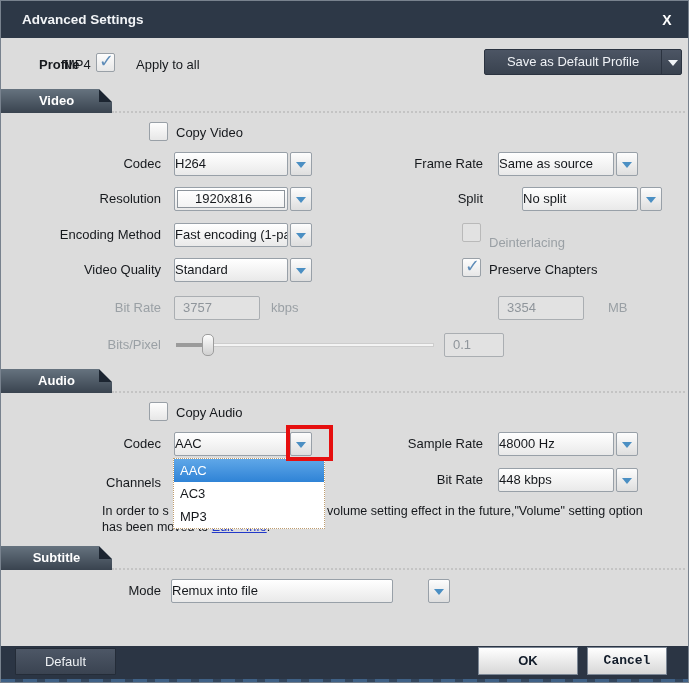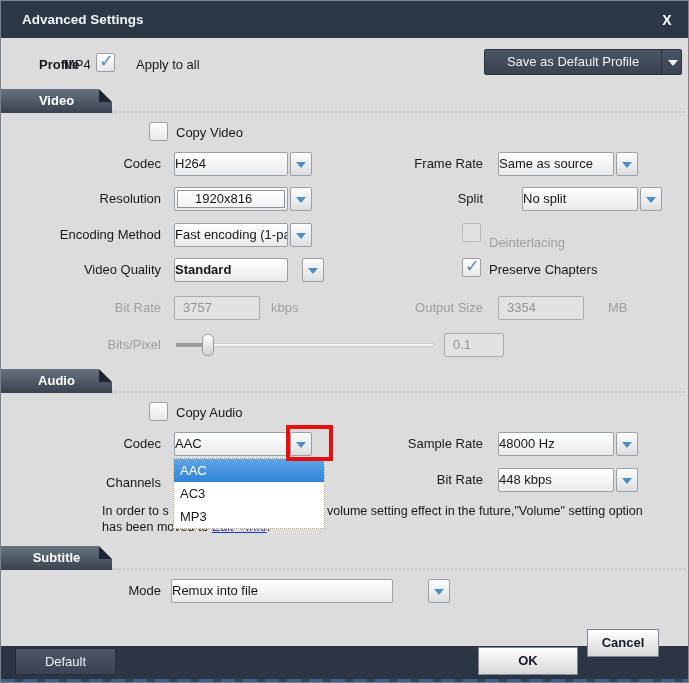--- a/index.html
+++ b/index.html
@@ -130,21 +130,21 @@
 
   <div class="abs lbl r" style="left:20px;top:226px;width:140px;">Encoding Method</div>
   <div class="abs combo" style="left:173px;top:222px;width:138px;">
     <div class="cfield" style="width:114px;">Fast encoding (1-pas</div>
     <div class="carrow">
         <span class="tri"></span>
       </div>
   </div>
 
   <div class="abs lbl r" style="left:20px;top:261px;width:140px;">Video Quality</div>
-  <div class="abs combo" style="left:173px;top:257px;width:150px;font-weight:bold;">
+  <div class="abs combo" style="left:173px;top:257px;width:138px;">
     <div class="cfield" style="width:114px;">Standard</div>
     <div class="carrow">
         <span class="tri"></span>
       </div>
   </div>
 
   <div class="abs lbl r dis" style="left:20px;top:299px;width:140px;">Bit Rate</div>
   <div class="abs tinput" style="left:173px;top:295px;width:86px;">3757</div>
   <div class="abs lbl dis" style="left:270px;top:299px;">kbps</div>
 
@@ -169,21 +169,20 @@
         <span class="tri"></span>
       </div>
   </div>
 
   <div class="abs cb disabled" style="left:461px;top:222px;"></div>
   <div class="abs lbl dis" style="left:488px;top:226px;margin-top:8px;">Deinterlacing</div>
 
   <div class="abs cb checked" style="left:461px;top:257px;"></div>
   <div class="abs lbl" style="left:488px;top:261px;">Preserve Chapters</div>
 
-  <div class="abs lbl r dis" style="left:340px;top:299px;width:142px;">Output Size</div>
   <div class="abs tinput" style="left:497px;top:295px;width:86px;">3354</div>
   <div class="abs lbl dis" style="left:607px;top:299px;">MB</div>
 
   <div class="abs tab" style="top:368px;">
     <span>Audio</span>
     <span class="fold"></span>
   </div>
   <div class="abs dots" style="left:111px;top:387px;width:573px;"></div>
 
   <div class="abs cb" style="left:148px;top:401px;"></div>
@@ -238,16 +237,16 @@
   <div class="abs combo" style="left:170px;top:578px;width:279px;">
     <div class="cfield" style="width:222px;">Remux into file</div>
     <div class="carrow">
         <span class="tri"></span>
       </div>
   </div>
 
   <div class="abs footer"></div>
   <div class="abs btn-dark">Default</div>
   <div class="abs btn-light" style="left:477px;top:646px;width:100px;">OK</div>
-  <div class="abs btn-light" style="left:586px;top:628px;width:72px;">Cancel</div>
+  <div class="abs btn-light" style="left:586px;top:646px;width:80px;font-family:Liberation Mono, monospace;">Cancel</div>
   <div class="abs bstrip"></div>
 
 </div>
 
 </body></html>

